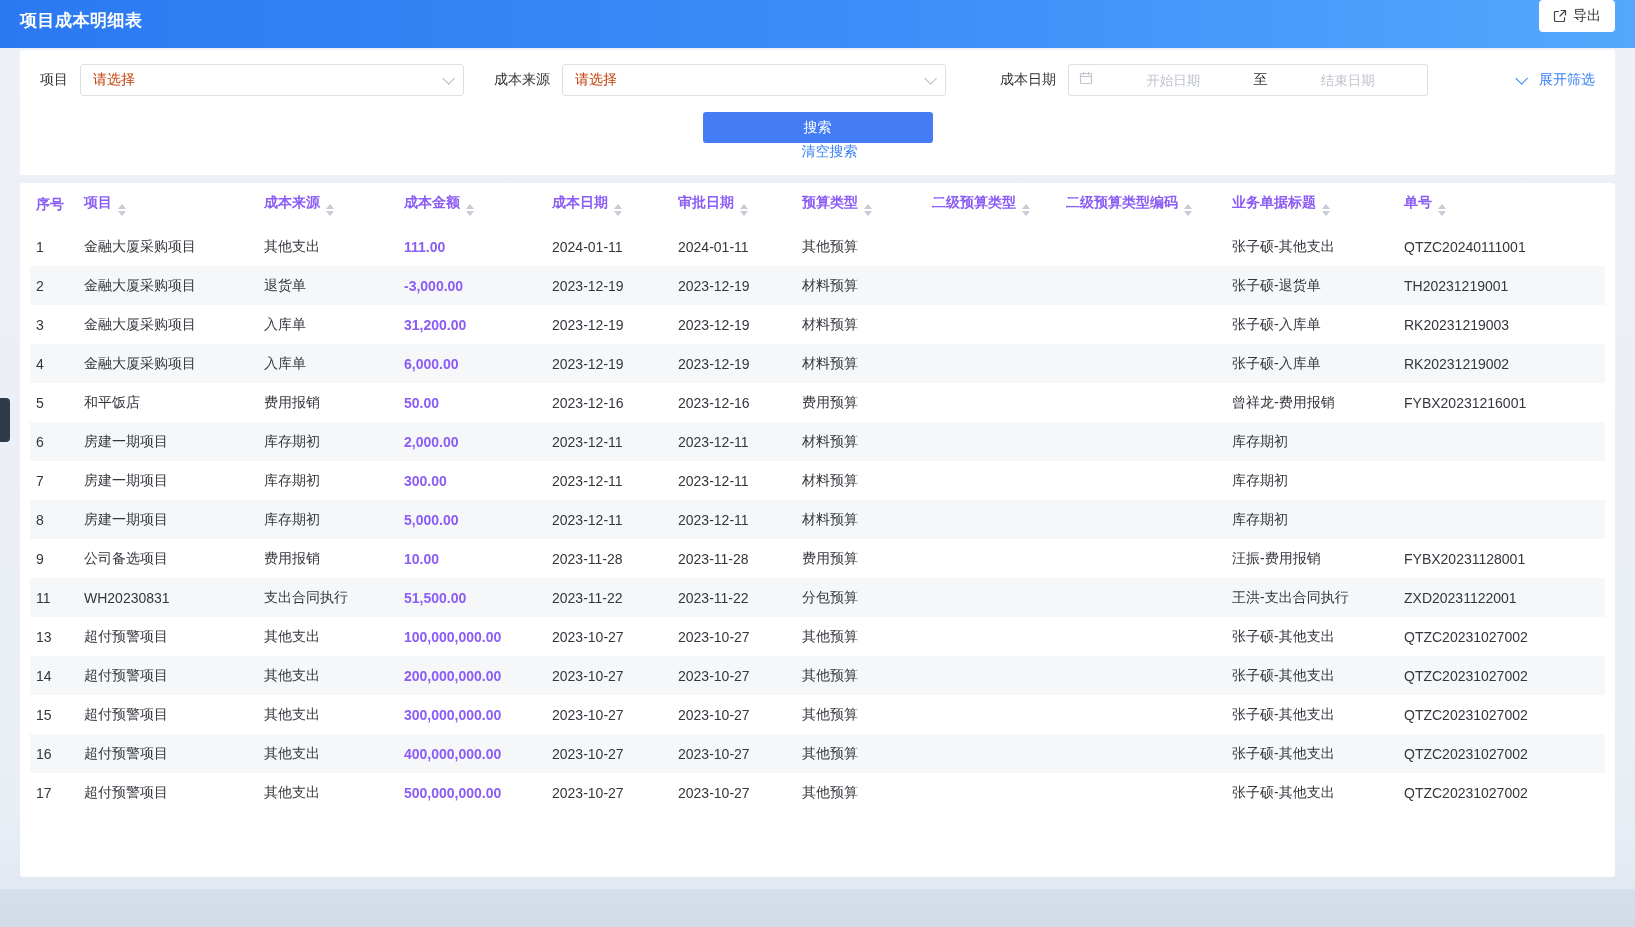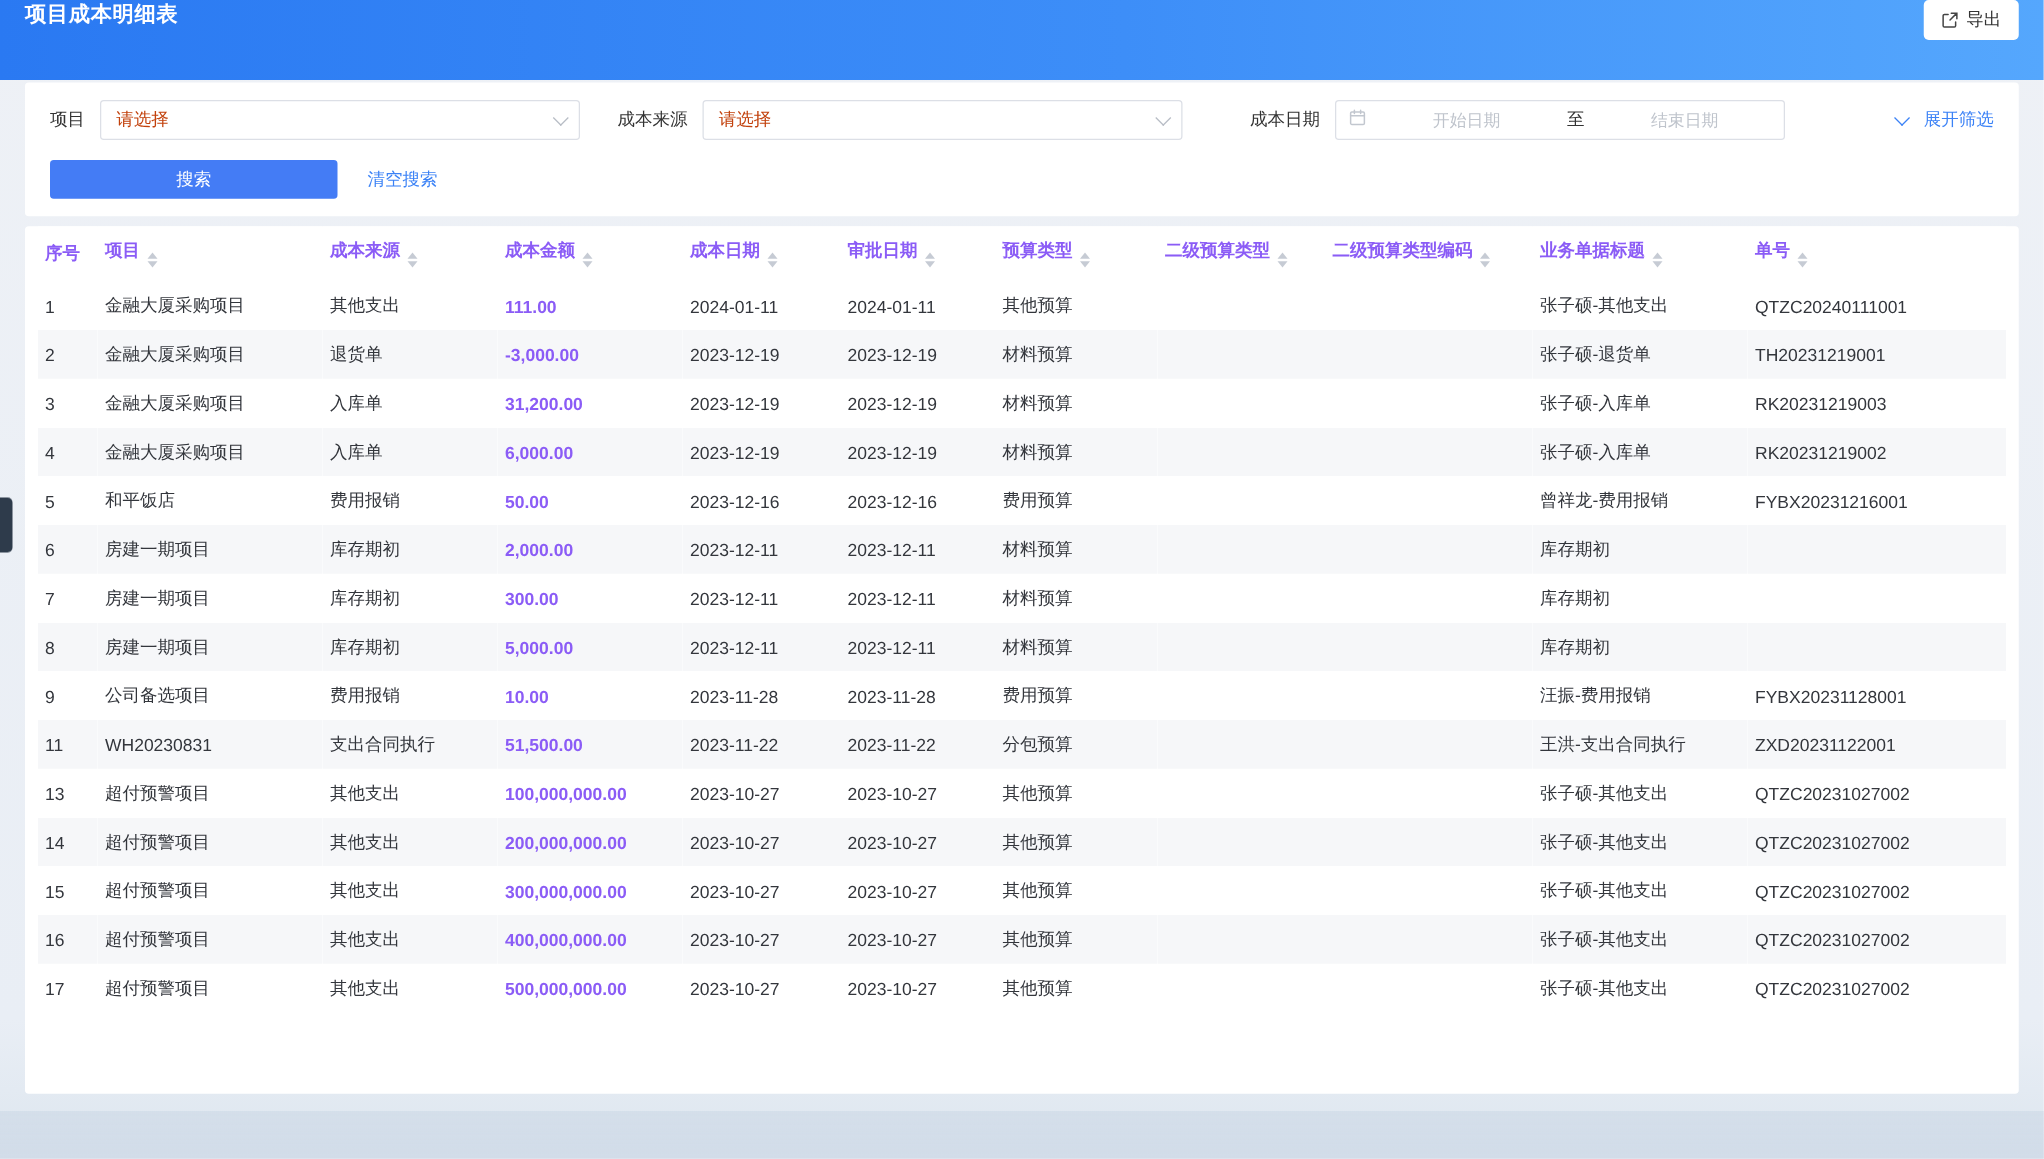--- a/index.html
+++ b/index.html
@@ -2,22 +2,22 @@
 <html><head>
 <meta charset="utf-8">
 <style>
   * { margin:0; padding:0; box-sizing:border-box; }
   html,body { width:1635px; height:927px; overflow:hidden;
     font-family:"Liberation Sans","DejaVu Sans",sans-serif; }
   body { background:linear-gradient(180deg,#eef1f6 0%,#e9eef5 88%,#dde6ef 100%); }
 
   
   .topbar {
-    height:64px; background:linear-gradient(90deg,#2a79f2 0%,#3d8ef8 55%,#55a7fd 100%);
-    display:flex; align-items:flex-start; justify-content:space-between; padding:0 20px;
+    height:48px; background:linear-gradient(90deg,#2a79f2 0%,#3d8ef8 55%,#55a7fd 100%);
+    display:flex; align-items:flex-end; justify-content:space-between; padding:16px 20px;
   }
   .topbar h1 { color:#fff; font-size:17px; font-weight:bold; letter-spacing:.5px; }
   .export-btn {
     background:#fff; border:none; border-radius:4px; height:32px; padding:0 14px;
     display:flex; align-items:center; gap:6px; font-size:14px; color:#333; cursor:pointer;
   }
   .export-btn svg { display:block; }
 
   
   .card { background:#fff; margin:0 20px; border-radius:3px; }
@@ -41,21 +41,21 @@
   .date-box .dinput { flex:1; border:none; outline:none; font-size:13.5px; color:#333; min-width:0;
     text-align:center; background:transparent; font-family:inherit; }
   .date-box .dinput::placeholder { color:#bfc4cc; }
   .date-sep { color:#333; font-size:14px; }
 
   .expand-link { margin-left:auto; color:#3b82f6; font-size:14px; display:flex; align-items:center;
     gap:15px; cursor:pointer; white-space:nowrap; }
   .expand-link .chev-blue { width:9px; height:9px; border-right:1.8px solid #3b82f6;
     border-bottom:1.8px solid #3b82f6; transform:rotate(45deg) translateY(-3px); }
 
-  .filter-row2 { margin-top:16px; display:flex; align-items:center; }
+  .filter-row2 { margin-top:16px; display:flex; align-items:center;flex-direction:column; }
   .search-btn {
     width:230px; height:31px; background:#447cf5; color:#fff; border:none; border-radius:3px;
     font-size:14px; cursor:pointer; font-family:inherit;
   }
   .clear-link { margin-left:24px; color:#3b82f6; font-size:14px; cursor:pointer; }
 
   
   .table-card { margin-top:8px; height:694px; overflow:hidden; padding:0 10px; }
   table { width:100%; border-collapse:collapse; table-layout:fixed; }
   thead th {

